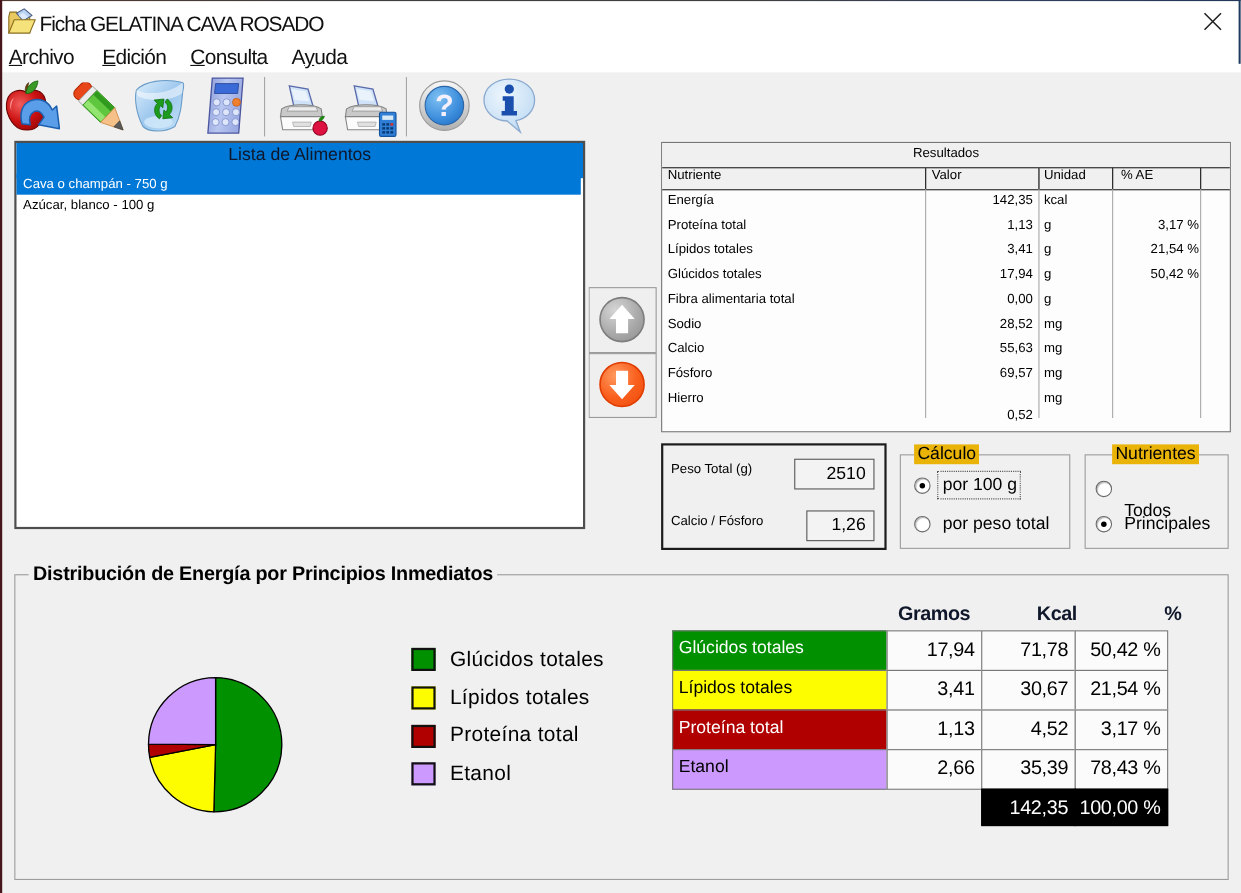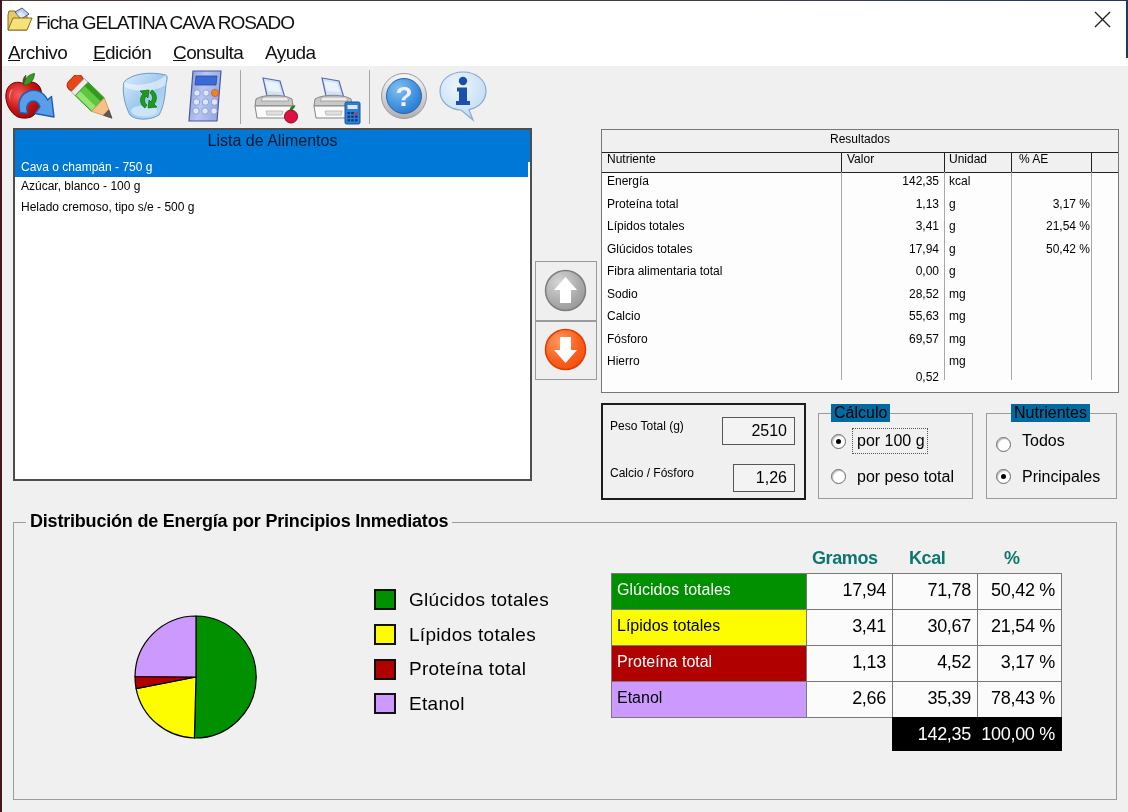--- a/index.html
+++ b/index.html
@@ -16,29 +16,29 @@
 .lsel{background:#0078d7;color:#fff;left:0px;width:513px;padding-left:6px;height:19px !important;line-height:19px !important;top:27.5px !important}
 #respanel{left:601px;top:129px;width:518px;height:264px;background:#fdfdfd;border:1px solid #767676}
 .rhsep{position:absolute;background:#222;height:1px}
 .rvdark{position:absolute;width:1px;background:#222}
 .rvsep{position:absolute;background:#a8a8a8;width:1px}
 .rcell{position:absolute;font-size:12px;color:#000;white-space:pre}
 .rnum{text-align:right}
 #pesobox{left:601px;top:403px;width:205px;height:97px;border:2px solid #1c1c1c;background:#f0f0f0}
 .editbox{position:absolute;background:#f3f3f3;border:1px solid #565656;font-size:16px;text-align:right;color:#000}
 .gbox{position:absolute;border:1px solid #9c9c9c;background:#f0f0f0}
-.gbl{position:absolute;top:-10px;background:#0369a1;font-size:16px;padding:0 3px;white-space:pre}
+.gbl{position:absolute;top:-10px;background:#eab308;font-size:16px;padding:0 3px;white-space:pre}
 .radio{position:absolute;width:15px;height:15px;border-radius:50%;background:#fff;border:1px solid #6a6a6a;box-shadow:inset 1px 1px 1px #b9b9b9}
 .rdot{position:absolute;left:4px;top:4px;width:5px;height:5px;border-radius:50%;background:#000}
 .rlab{position:absolute;font-size:16px;color:#000;white-space:pre}
 #bigbox{left:13px;top:522px;width:1104px;height:278px;border:1px solid #9c9c9c}
 #bigtitle{left:26px;top:511px;background:#f0f0f0;font-size:18px;font-weight:bold;letter-spacing:-0.2px;padding:0 4px;white-space:pre}
 .legsq{position:absolute;width:22px;height:21px;border:2px solid #111}
 .legtx{position:absolute;left:409px;font-size:19px;letter-spacing:0.3px;color:#000;white-space:pre}
-.bth{position:absolute;font-size:18px;font-weight:bold;letter-spacing:-0.4px;color:#0f766e;text-align:left}
+.bth{position:absolute;font-size:18px;font-weight:bold;letter-spacing:-0.4px;color:#0f172a;text-align:right}
 .btc{position:absolute;border:1px solid #787878;font-size:16px;line-height:32px;padding-left:5px;white-space:pre}
 .btv{position:absolute;border:1px solid #787878;background:#fbfbfb;font-size:18px;letter-spacing:-0.3px;line-height:32px;text-align:right;padding-right:6px;white-space:pre}
 .edge{position:absolute;pointer-events:none}
 </style></head>
 <body>
 <div class="abs" id="titlebar"></div>
 <div class="abs" id="titletxt">Ficha GELATINA CAVA ROSADO</div>
 <svg class="abs" style="left:5px;top:6px" width="28" height="28" viewBox="0 0 28 28">
 <path d="M3,9 L3,24 L22,24 L22,7 L12,7 L10,5 L4,5 Z" fill="#e8c860" stroke="#8a6d1f" stroke-width="1"></path>
 <path d="M10,6 L17,2 L24,8 L16,13 Z" fill="#b8d4f2" stroke="#4a5a80" stroke-width="1"></path>
@@ -180,21 +180,20 @@
 <path d="M26,2 C39,2 49,10 49,21 C49,30.5 42,37.8 32,39.6 L36,50 L24,40 C12,39.5 3,31.5 3,21 C3,10 13,2 26,2 Z" fill="url(#ib)" stroke="#8caad0" stroke-width="1.2"></path>
 <g fill="#1a4fae">
 <circle cx="26" cy="11" r="4.2"></circle>
 <path d="M20,17.5 L30,17.5 L30,31 L33,31 L33,35 L19,35 L19,31 L22,31 L22,21.5 L20,21.5 Z"></path>
 </g>
 </svg>
 <div class="abs" id="listpanel">
 <div class="abs" id="listhdr">Lista de Alimentos</div>
 <div class="litem lsel" style="top:27px">Cava o champán - 750 g</div>
 <div class="litem" style="top:46px">Azúcar, blanco - 100 g</div>
-<div class="litem" style="top:66.5px">Helado cremoso, tipo s/e - 500 g</div>
 </div>
 <svg class="abs" style="left:535px;top:261px" width="63" height="120" viewBox="0 0 63 120">
 <rect x="0.5" y="0.5" width="61" height="59" fill="#efefef" stroke="#9a9a9a"></rect>
 <rect x="0.5" y="60.5" width="61" height="58" fill="#efefef" stroke="#9a9a9a"></rect>
 <defs>
 <radialGradient id="gup" cx="0.35" cy="0.3" r="0.9">
         <stop offset="0" stop-color="#d6d6d6"></stop>
         <stop offset="0.6" stop-color="#a8a8a8"></stop>
         <stop offset="1" stop-color="#8f8f8f"></stop>
       </radialGradient>
@@ -268,21 +267,21 @@
 <div class="radio" style="left:831px;top:434px">
     <div class="rdot"></div>
   </div>
 <div class="abs" style="left:852px;top:428px;width:76px;height:26px;border:1px dotted #555"></div>
 <div class="rlab" style="left:857px;top:432px">por 100 g</div>
 <div class="radio" style="left:831px;top:469px"></div>
 <div class="rlab" style="left:857px;top:468px">por peso total</div>
 <div class="gbox" style="left:986px;top:413px;width:131px;height:86px"></div>
 <div class="gbl" style="left:1011px;top:404px">Nutrientes</div>
 <div class="radio" style="left:996px;top:437px"></div>
-<div class="rlab" style="left:1022px;top:432px">Todos</div>
+<div class="rlab" style="left:1022px;top:456px">Todos</div>
 <div class="radio" style="left:996px;top:469px">
     <div class="rdot"></div>
   </div>
 <div class="rlab" style="left:1022px;top:468px">Principales</div>
 <div class="abs" id="bigbox"></div>
 <div class="abs" id="bigtitle">Distribución de Energía por Principios Inmediatos</div>
 <svg class="abs" style="left:130px;top:611px" width="132" height="132" viewBox="0 0 132 132">
 <g stroke="#000" stroke-width="1.2" stroke-linejoin="round">
 <path d="M66,66 L66,5 A61,61 0 1 1 64.4,127 Z" fill="#009000"></path>
 <path d="M66,66 L64.4,127 A61,61 0 0 1 6.1,77.6 Z" fill="#fdfd00"></path>

